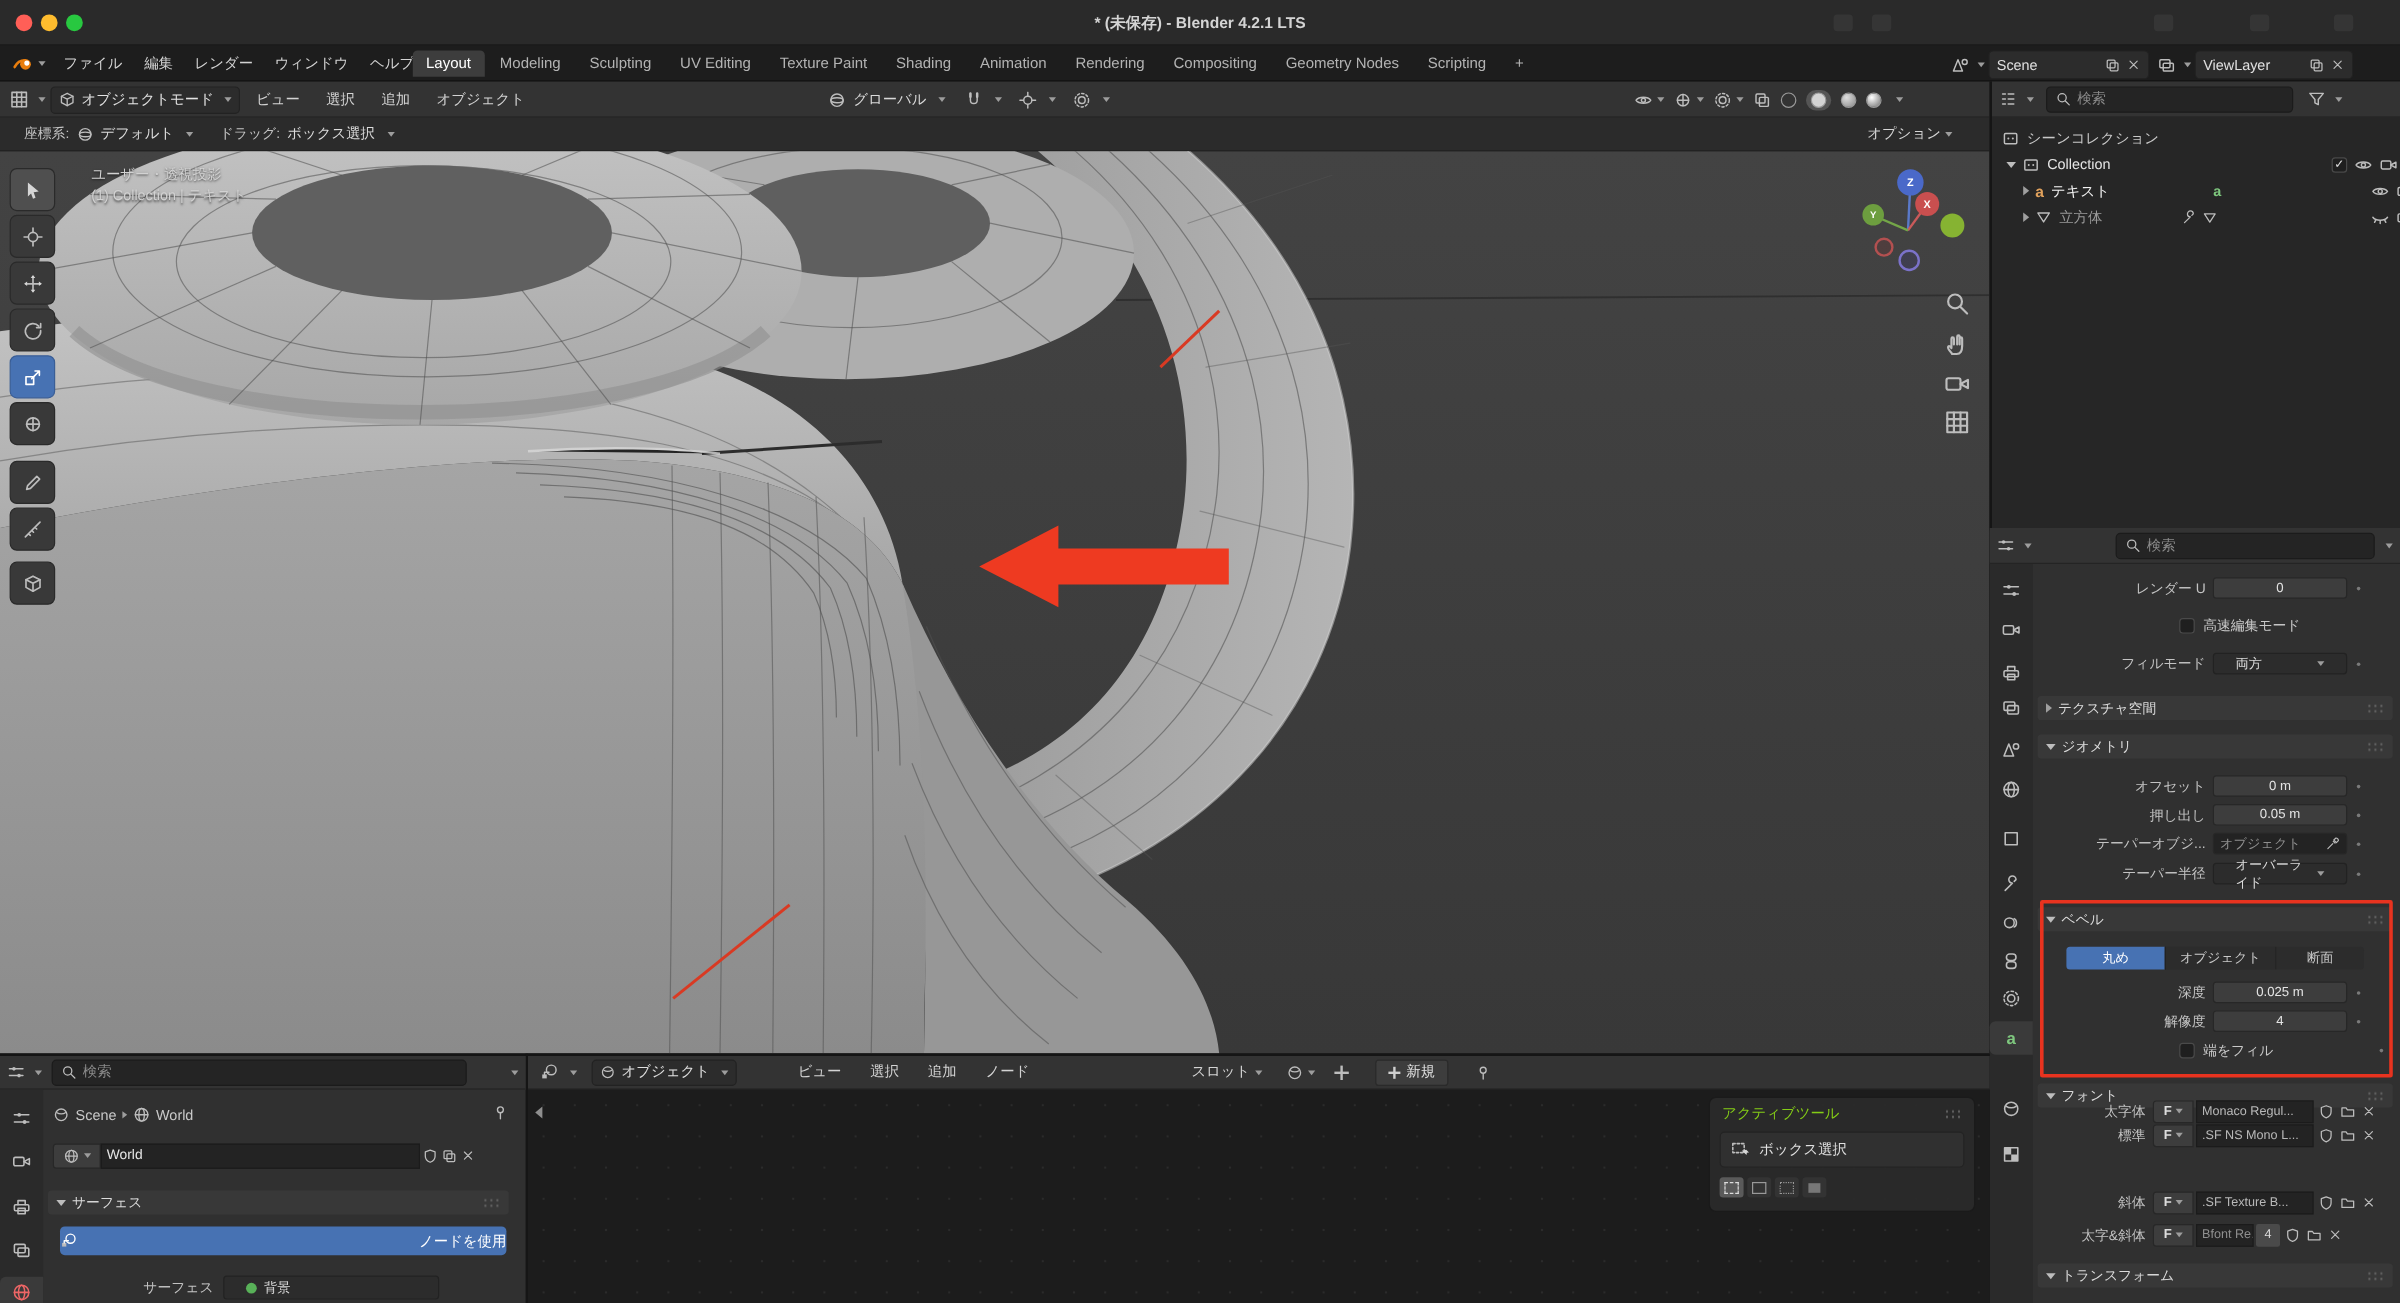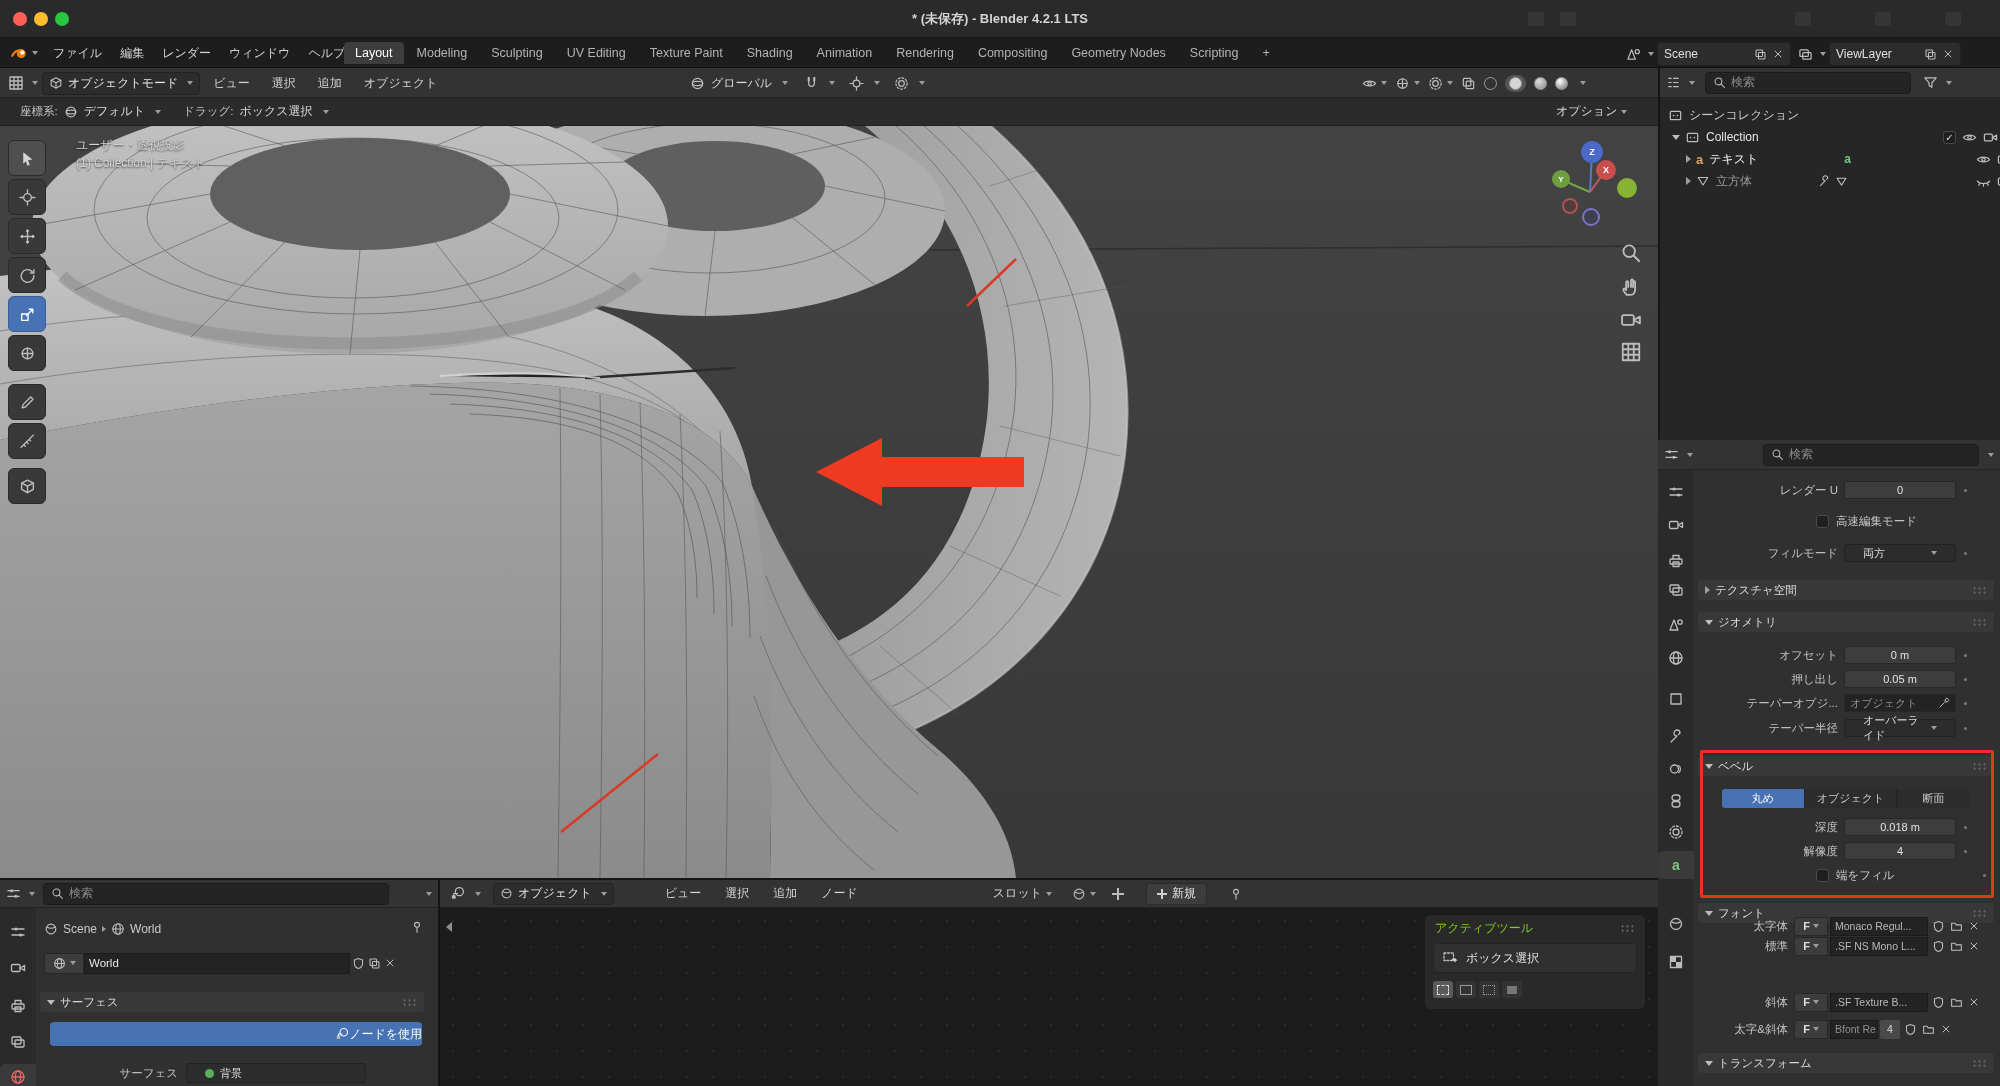--- a/index.html
+++ b/index.html
@@ -754,21 +754,21 @@
     <span class="grip"></span>
   </div>
   <div class="abs flex" style="left:1722px;top:789px;width:248px;height:19px">
     <div style="width:82px;height:19px;background:#4772b3;color:#fff;font-size:11px;display:flex;align-items:center;justify-content:center;border-radius:3px 0 0 3px">丸め</div>
     <div style="width:92px;height:19px;background:#2c2c2c;color:#c9c9c9;font-size:11px;display:flex;align-items:center;justify-content:center;border-left:1px solid #222;box-sizing:border-box">オブジェクト</div>
     <div style="width:74px;height:19px;background:#2c2c2c;color:#c9c9c9;font-size:11px;display:flex;align-items:center;justify-content:center;border-left:1px solid #222;border-radius:0 3px 3px 0;box-sizing:border-box">断面</div>
   </div>
   <div class="prow" style="top:817px">
     <span class="lbl">深度</span>
     <div class="field val">
-        <span>0.018 m</span>
+        <span>0.025 m</span>
       </div>
     <span class="dot"></span>
   </div>
   <div class="prow" style="top:841px">
     <span class="lbl">解像度</span>
     <div class="field val">
         <span>4</span>
       </div>
     <span class="dot"></span>
   </div>
@@ -964,21 +964,21 @@
           <svg class="ic" width="12" height="12">
             <use href="#s-x"></use>
           </svg>
         </span>
     </div>
     <div class="sect" style="left:40px;top:112px;width:384px">
       <span class="discl"></span>
       <span>サーフェス</span>
       <span class="grip"></span>
     </div>
-    <div class="abs flex" style="left:50px;top:142px;width:372px;height:24px;background:#4772b3;border-radius:4px;justify-content:flex-end;gap:0">
+    <div class="abs flex" style="left:50px;top:142px;width:372px;height:24px;background:#4772b3;border-radius:4px;justify-content:space-between;gap:0">
       <svg class="ic" width="14" height="14" style="stroke:#fff">
           <use href="#s-nodes"></use>
         </svg>
       <span style="color:#fff">ノードを使用</span>
     </div>
     <div class="abs flex" style="left:44px;top:182px;height:22px">
       <span class="lbl" style="width:134px;margin-right:8px">サーフェス</span>
       <div class="dropf" style="width:180px;height:20px;justify-content:flex-start;gap:6px">
         <span style="width:9px;height:9px;border-radius:50%;background:#58b158;flex:none"></span>
         <span>背景</span>

